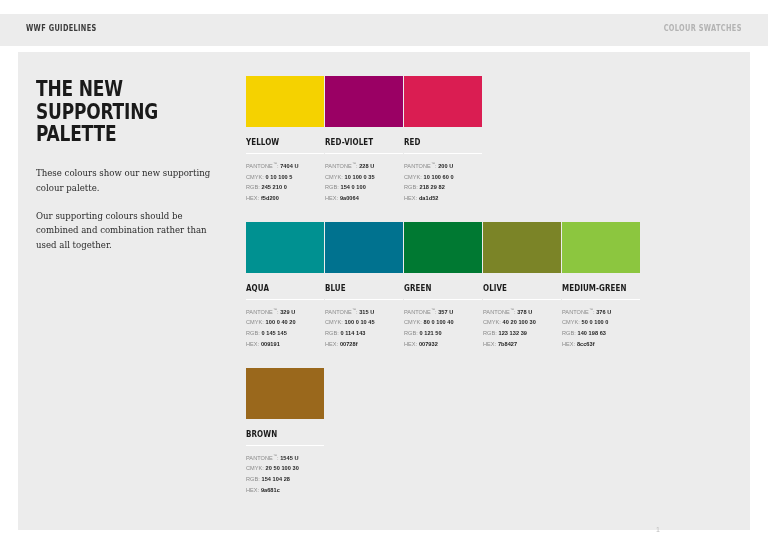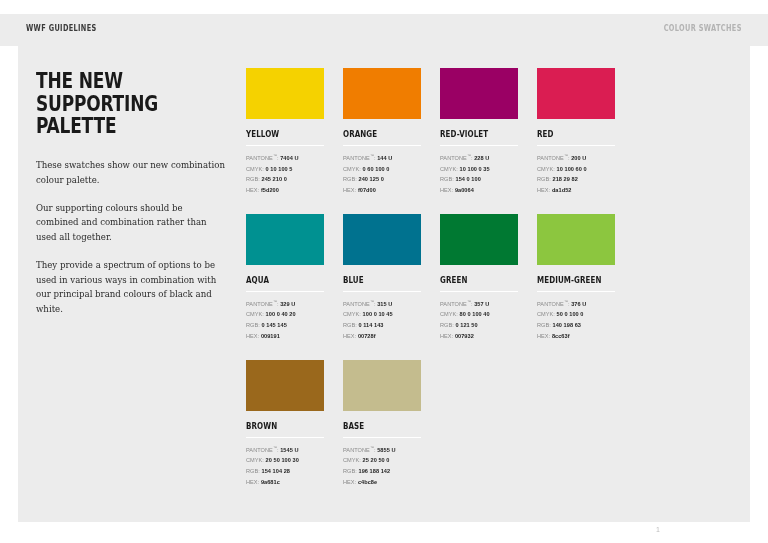--- a/index.html
+++ b/index.html
@@ -62,21 +62,21 @@
     color: #b3b3b3;
     transform: scaleX(0.86);
     transform-origin: right center;
     white-space: nowrap;
   }
 
   
   .card {
     position: absolute;
     left: 18px;
-    top: 44px;
+    top: 52px;
     width: 732px;
     height: 478px;
     background: #ececec;
     box-sizing: border-box;
     padding-left: 11px;
   }
 
   
   .intro {
     position: absolute;
@@ -106,21 +106,21 @@
 
   
   .grid {
     position: absolute;
     left: 228px;
     top: 24px;
     width: 490px;
   }
   .grid-row {
     display: flex;
-    gap: 19px;
+    gap: 1px;
     margin-bottom: 18px;
   }
   .swatch {
     width: 78px;
   }
   .chip {
     width: 78px;
     height: 51px;
     display: block;
   }
@@ -180,47 +180,37 @@
       <div class="section-label">COLOUR SWATCHES</div>
     </div>
   </div>
 
   <div class="card">
 
     <div class="intro">
       <h1 class="headline">THE NEW
 SUPPORTING PALETTE</h1>
       <div id="intro-paragraphs">
-          <p>These swatches show our new combination colour palette.</p>
+          <p>These colours show our new supporting colour palette.</p>
           <p>Our supporting colours should be combined and combination rather than used all together.</p>
-          <p>They provide a spectrum of options to be used in various ways in combination with our principal brand colours of black and white.</p>
         </div>
     </div>
 
     <div class="grid" id="swatch-grid">
         <div class="grid-row">
           <div class="swatch">
             <span class="chip" style="background: rgb(245, 210, 0);"></span>
             <div class="swatch-name">YELLOW</div>
             <div class="rule"></div>
             <div class="spec"><span>PANTONE</span><sup>™</sup>: <b>7404 U</b></div>
             <div class="spec"><span>CMYK:</span> <b>0 10 100 5</b></div>
             <div class="spec"><span>RGB:</span> <b>245 210 0</b></div>
             <div class="spec"><span>HEX:</span> <b>f5d200</b></div>
           </div>
           <div class="swatch">
-            <span class="chip" style="background: rgb(240, 125, 0);"></span>
-            <div class="swatch-name">ORANGE</div>
-            <div class="rule"></div>
-            <div class="spec"><span>PANTONE</span><sup>™</sup>: <b>144 U</b></div>
-            <div class="spec"><span>CMYK:</span> <b>0 60 100 0</b></div>
-            <div class="spec"><span>RGB:</span> <b>240 125 0</b></div>
-            <div class="spec"><span>HEX:</span> <b>f07d00</b></div>
-          </div>
-          <div class="swatch">
             <span class="chip" style="background: rgb(154, 0, 100);"></span>
             <div class="swatch-name">RED-VIOLET</div>
             <div class="rule"></div>
             <div class="spec"><span>PANTONE</span><sup>™</sup>: <b>228 U</b></div>
             <div class="spec"><span>CMYK:</span> <b>10 100 0 35</b></div>
             <div class="spec"><span>RGB:</span> <b>154 0 100</b></div>
             <div class="spec"><span>HEX:</span> <b>9a0064</b></div>
           </div>
           <div class="swatch">
             <span class="chip" style="background: rgb(218, 29, 82);"></span>
@@ -254,48 +244,48 @@
           <div class="swatch">
             <span class="chip" style="background: rgb(0, 121, 50);"></span>
             <div class="swatch-name">GREEN</div>
             <div class="rule"></div>
             <div class="spec"><span>PANTONE</span><sup>™</sup>: <b>357 U</b></div>
             <div class="spec"><span>CMYK:</span> <b>80 0 100 40</b></div>
             <div class="spec"><span>RGB:</span> <b>0 121 50</b></div>
             <div class="spec"><span>HEX:</span> <b>007932</b></div>
           </div>
           <div class="swatch">
+            <span class="chip" style="background: rgb(123, 132, 39);"></span>
+            <div class="swatch-name">OLIVE</div>
+            <div class="rule"></div>
+            <div class="spec"><span>PANTONE</span><sup>™</sup>: <b>378 U</b></div>
+            <div class="spec"><span>CMYK:</span> <b>40 20 100 30</b></div>
+            <div class="spec"><span>RGB:</span> <b>123 132 39</b></div>
+            <div class="spec"><span>HEX:</span> <b>7b8427</b></div>
+          </div>
+          <div class="swatch">
             <span class="chip" style="background: rgb(140, 198, 63);"></span>
             <div class="swatch-name">MEDIUM-GREEN</div>
             <div class="rule"></div>
             <div class="spec"><span>PANTONE</span><sup>™</sup>: <b>376 U</b></div>
             <div class="spec"><span>CMYK:</span> <b>50 0 100 0</b></div>
             <div class="spec"><span>RGB:</span> <b>140 198 63</b></div>
             <div class="spec"><span>HEX:</span> <b>8cc63f</b></div>
           </div>
         </div>
         <div class="grid-row">
           <div class="swatch">
             <span class="chip" style="background: rgb(154, 104, 28);"></span>
             <div class="swatch-name">BROWN</div>
             <div class="rule"></div>
             <div class="spec"><span>PANTONE</span><sup>™</sup>: <b>1545 U</b></div>
             <div class="spec"><span>CMYK:</span> <b>20 50 100 30</b></div>
             <div class="spec"><span>RGB:</span> <b>154 104 28</b></div>
             <div class="spec"><span>HEX:</span> <b>9a681c</b></div>
           </div>
-          <div class="swatch">
-            <span class="chip" style="background: rgb(196, 188, 142);"></span>
-            <div class="swatch-name">BASE</div>
-            <div class="rule"></div>
-            <div class="spec"><span>PANTONE</span><sup>™</sup>: <b>5855 U</b></div>
-            <div class="spec"><span>CMYK:</span> <b>25 20 50 0</b></div>
-            <div class="spec"><span>RGB:</span> <b>196 188 142</b></div>
-            <div class="spec"><span>HEX:</span> <b>c4bc8e</b></div>
-          </div>
         </div>
       </div>
 
   </div>
 
   <div class="page-number">1</div>
 
 </div>
 
 </body></html>

